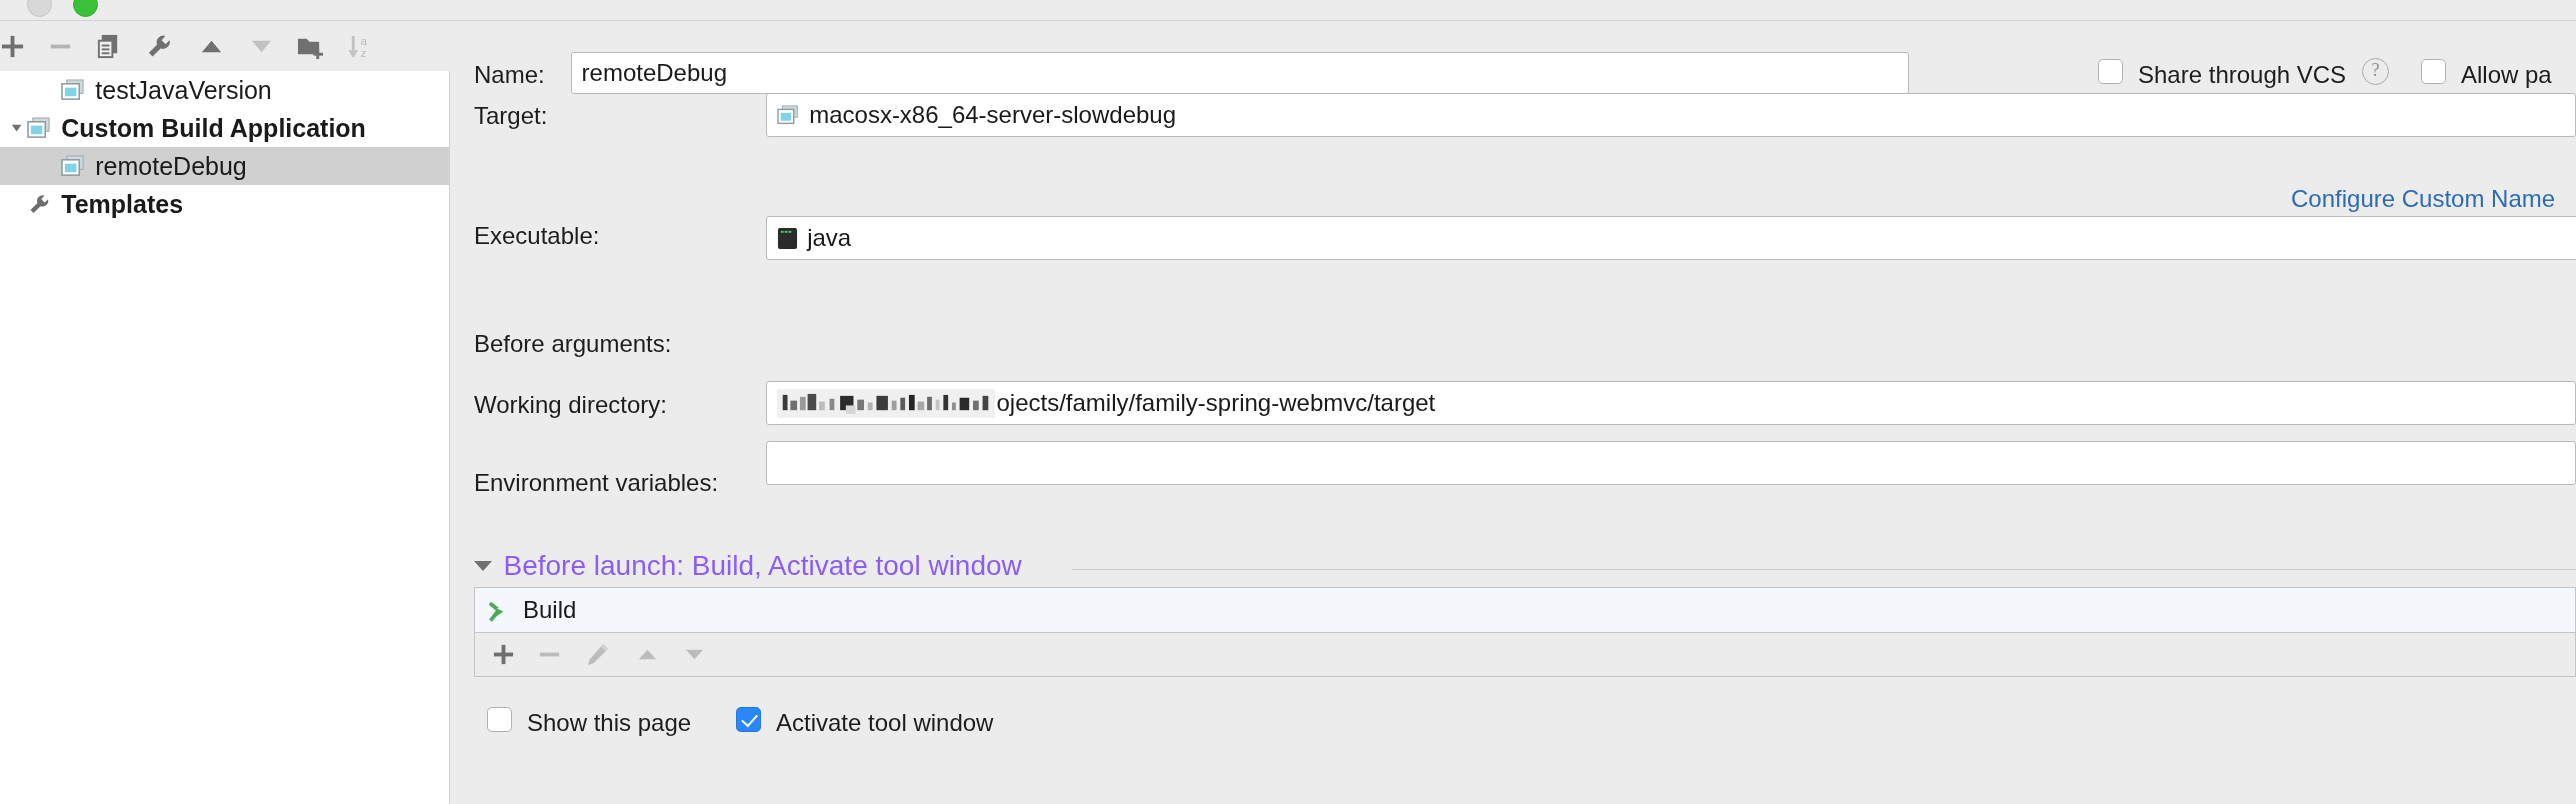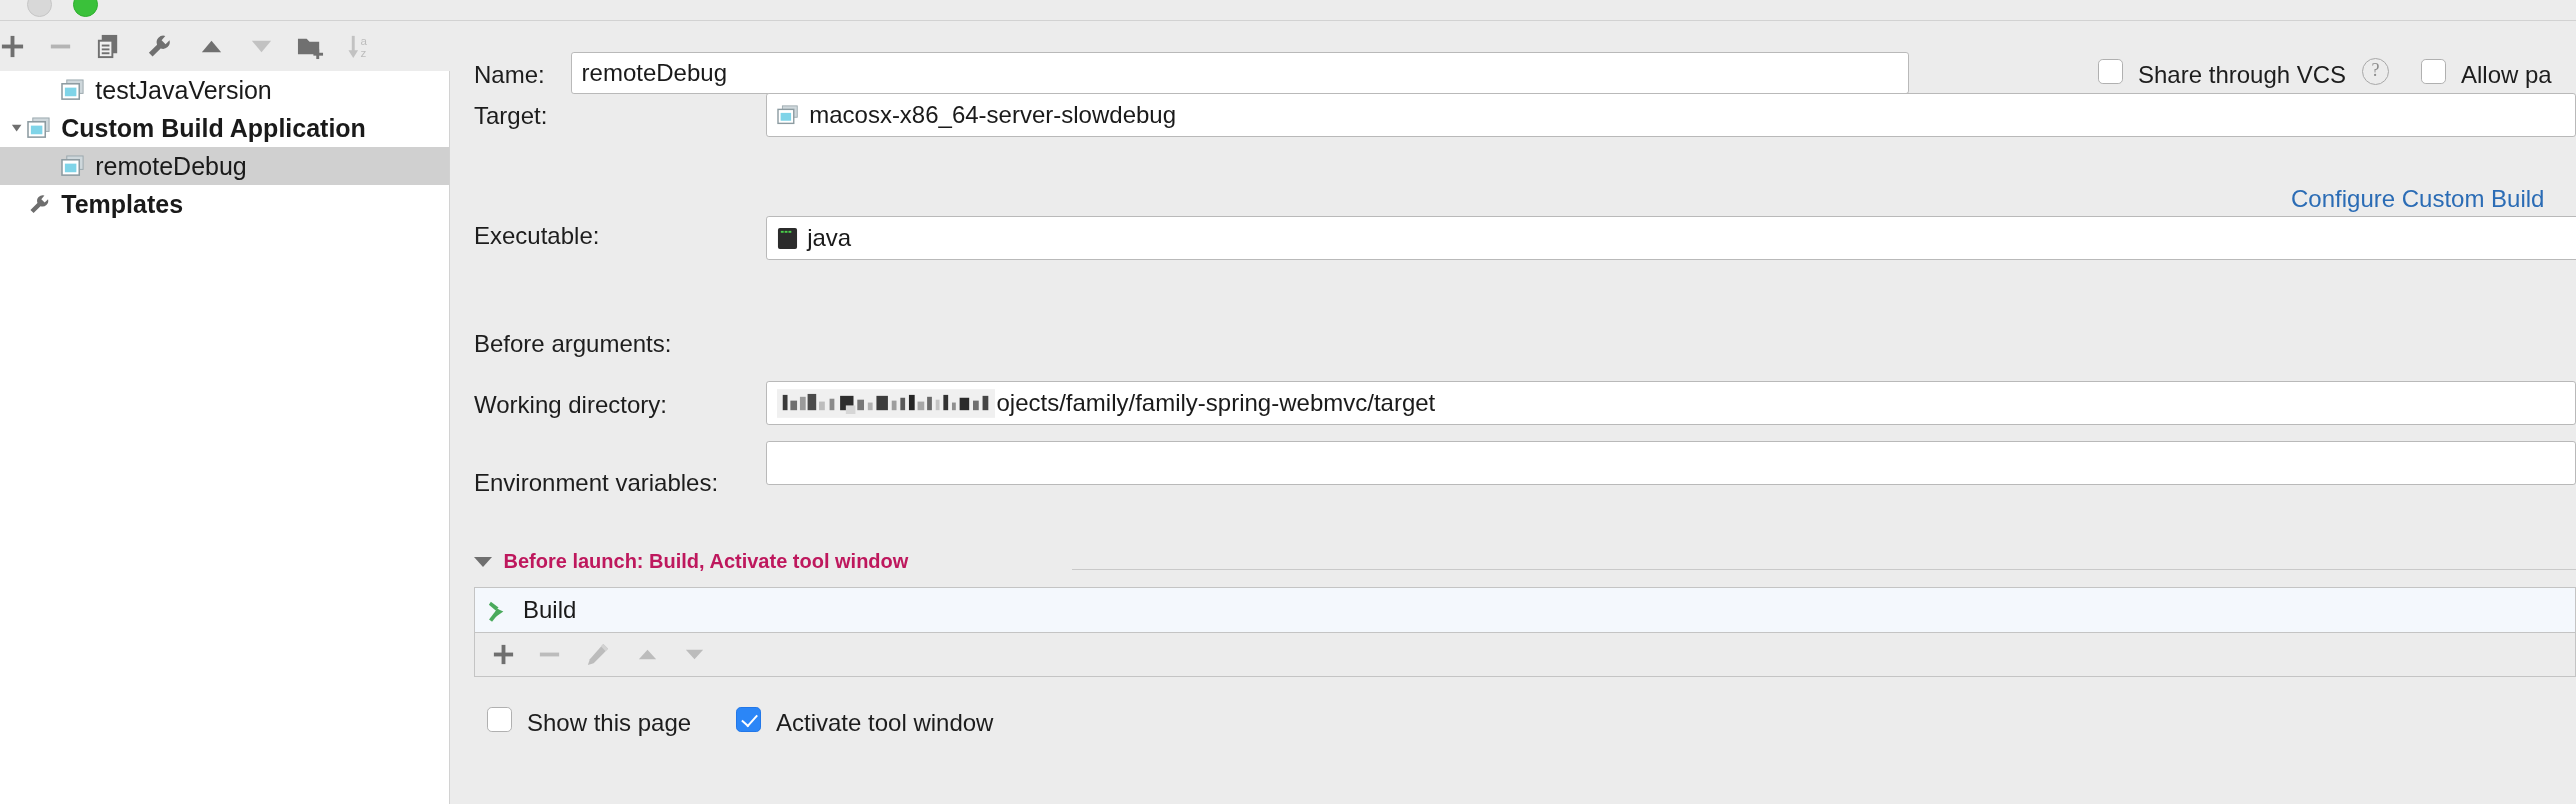--- a/index.html
+++ b/index.html
@@ -211,24 +211,23 @@
     align-items: center;
   }
   .bl-tri {
     width: 0; height: 0;
     border-left: 9.6px solid transparent;
     border-right: 9.6px solid transparent;
     border-top: 10.5px solid #6f6f6f;
     margin-right: 11.5px;
   }
   .bl-title {
-    font-size: 20px;
-    color: #be185d;
+    font-size: 28px;
+    color: #8b5cf6;
     white-space: nowrap;
-    font-weight: bold;
   }
   .bl-rule {
     position: absolute;
     height: 1px;
     background: #c9c9c9;
   }
   .bl-list {
     position: absolute;
     background: #0c4a6e;
     border: 1px solid #c4c4c4;
@@ -415,21 +414,21 @@
       <span class="fld-icon">
         <svg width="23" height="21" viewBox="0 0 26 24">
           <rect x="6" y="1" width="17" height="13" fill="#cfd8dc" stroke="#9aa7ad" stroke-width="1"></rect>
           <rect x="1" y="5" width="18" height="16" fill="#ffffff" stroke="#8c9ba1" stroke-width="1.6"></rect>
           <rect x="4" y="9" width="12" height="9" fill="#7fd4e8"></rect>
         </svg>
       </span>
       <span>macosx-x86_64-server-slowdebug</span>
     </div>
 
-    <span class="link" style="left:1840px; top:164px;">Configure Custom Build</span>
+    <span class="link" style="left:1840px; top:164px;">Configure Custom Name</span>
 
     <span class="field-label" style="left:23px; top:201px;">Executable:</span>
     <div class="txtfield" style="left:315px; top:195px; width:2083px; height:44px;">
       <span class="fld-icon">
         <svg width="21" height="23" viewBox="0 0 22 24">
           <rect x="1" y="1" width="20" height="22" rx="2" fill="#2b2b2b"></rect>
           <rect x="4" y="4" width="3" height="2" fill="#4ad04a"></rect>
           <rect x="8" y="4" width="3" height="2" fill="#4ad04a"></rect>
           <rect x="12" y="4" width="3" height="2" fill="#4ad04a"></rect>
         </svg>

